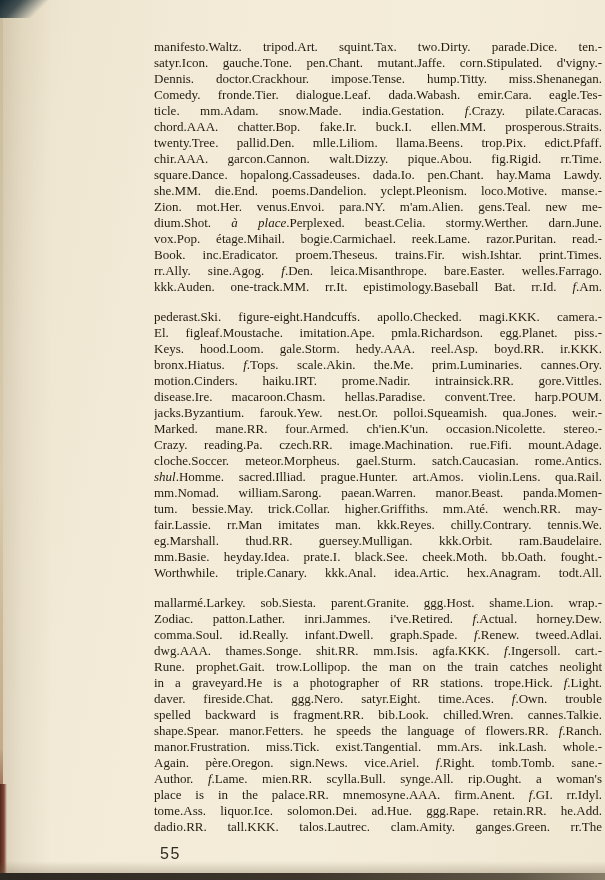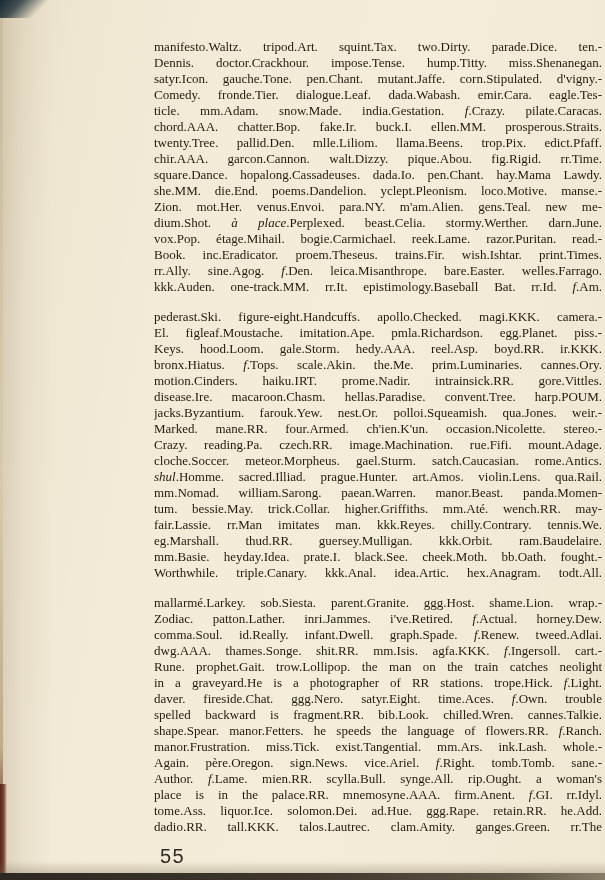--- a/index.html
+++ b/index.html
@@ -41,39 +41,39 @@
   .line{
     text-align:justify;text-align-last:justify;
     height:16px;overflow:hidden;
   }
   .line span{white-space:normal;}
   .it{font-style:italic;}
   .bd{font-weight:normal;}
   .folio{
     position:absolute;left:160px;top:845px;
     font-family:"Liberation Sans", sans-serif;
-    font-size:20px;letter-spacing:1.5px;color:#302b23;
+    font-size:16px;letter-spacing:1.5px;color:#302b23;
   }
 </style>
 </head>
 <body>
 
 <div class="page">
   <div class="spine-shade"></div>
   <div class="edge-left-line"></div>
   <div class="corner-shadow"></div>
   <div class="spine-red"></div>
   <div class="bottom-fade"></div>
   <div class="edge-bottom"></div>
 
   <div class="text-block">
       <div class="para">
         <div class="line"><span>manifesto.Waltz. tripod.Art. squint.Tax. two.Dirty. parade.Dice. ten.-</span></div>
+        <div class="line"><span>satyr.Icon. gauche.Tone. pen.Chant. mutant.Jaffe. corn.Stipulated. d'vigny.-</span></div>
         <div class="line"><span>Dennis. doctor.Crackhour. impose.Tense. hump.Titty. miss.Shenanegan.</span></div>
-        <div class="line"><span>satyr.Icon. gauche.Tone. pen.Chant. mutant.Jaffe. corn.Stipulated. d'vigny.-</span></div>
         <div class="line"><span>Comedy. fronde.Tier. dialogue.Leaf. dada.Wabash. emir.Cara. eagle.Tes-</span></div>
         <div class="line"><span>ticle. mm.Adam. snow.Made. india.Gestation. </span><span class="it">f</span><span>.Crazy. pilate.Caracas.</span></div>
         <div class="line"><span>chord.AAA. chatter.Bop. fake.Ir. buck.I. ellen.MM. prosperous.Straits.</span></div>
         <div class="line"><span>twenty.Tree. pallid.Den. mlle.Liliom. llama.Beens. trop.Pix. edict.Pfaff.</span></div>
         <div class="line"><span>chir.AAA. garcon.Cannon. walt.Dizzy. pique.Abou. fig.Rigid. rr.Time.</span></div>
         <div class="line"><span>square.Dance. hopalong.Cassadeuses. dada.Io. pen.Chant. hay.Mama Lawdy.</span></div>
         <div class="line"><span>she.MM. die.End. poems.Dandelion. yclept.Pleonism. loco.Motive. manse.-</span></div>
         <div class="line"><span>Zion. mot.Her. venus.Envoi. para.NY. m'am.Alien. gens.Teal. new me-</span></div>
         <div class="line"><span>dium.Shot. </span><span class="it">à place</span><span>.Perplexed. beast.Celia. stormy.Werther. darn.June.</span></div>
         <div class="line"><span>vox.Pop. étage.Mihail. bogie.Carmichael. reek.Lame. razor.Puritan. read.-</span></div>

